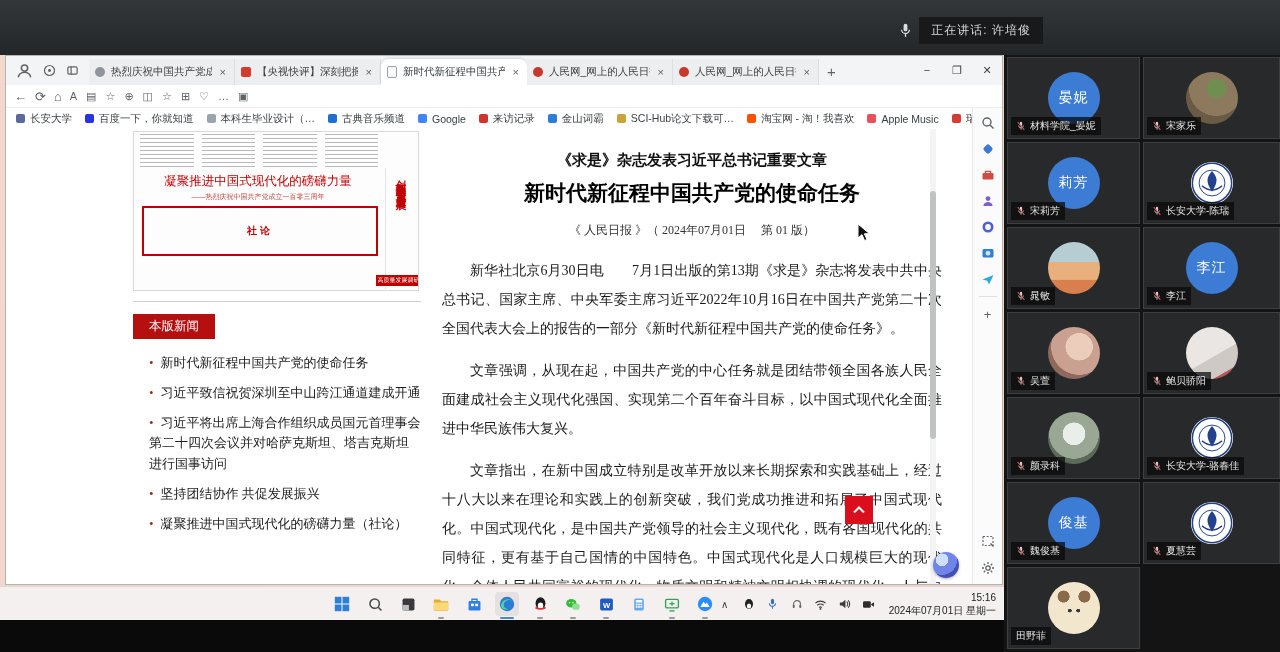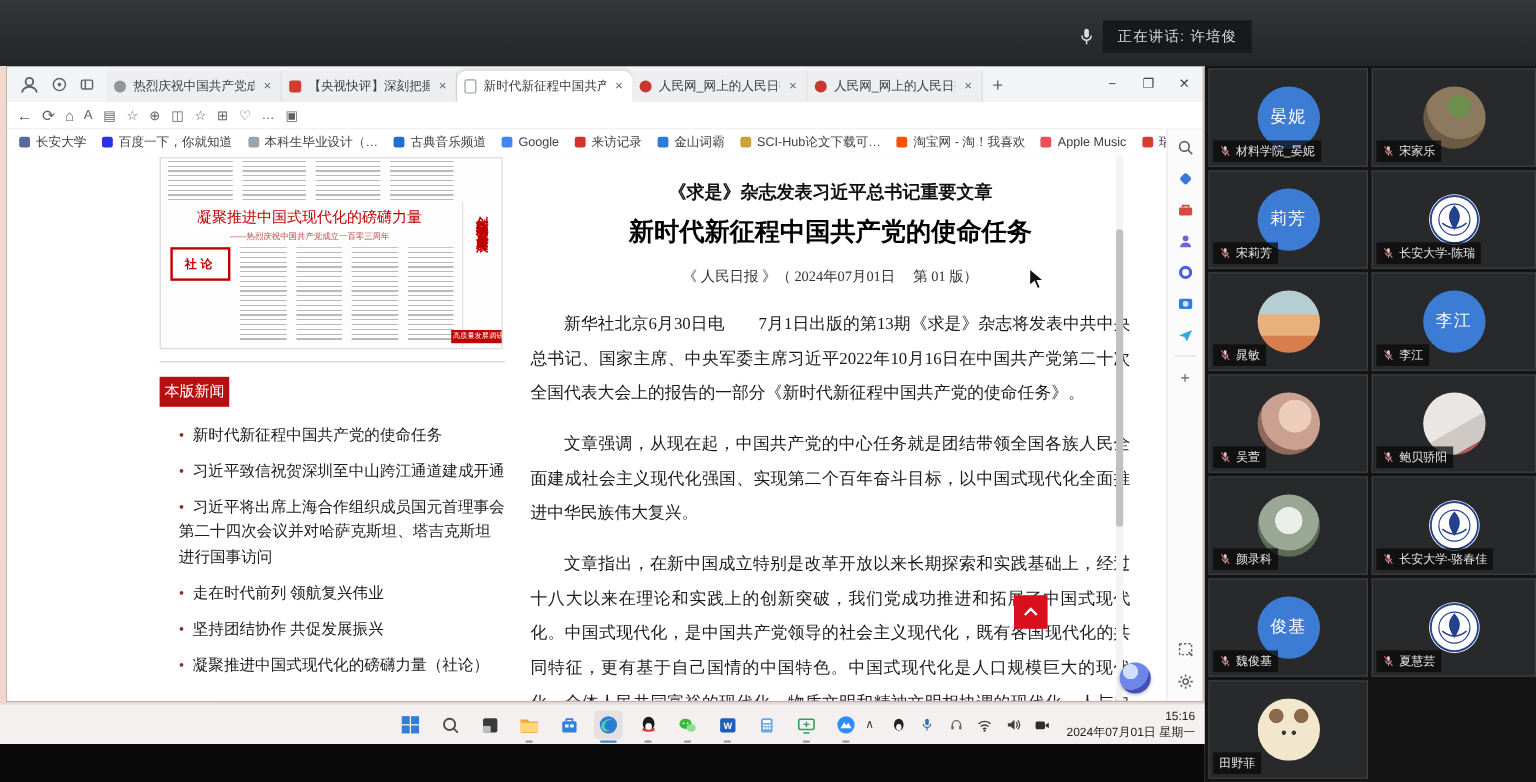--- a/index.html
+++ b/index.html
@@ -1,16 +1,16 @@
 <!DOCTYPE html>
 <html><head>
 <meta charset="utf-8">
 <style>
   html,body{margin:0;padding:0;background:#000;}
-  .stage{position:relative;width:1280px;height:652px;overflow:hidden;background:#a3a3a3;
+  .stage{position:relative;width:1280px;height:652px;overflow:hidden;background:#a21caf;
          font-family:"Liberation Sans",sans-serif;-webkit-font-smoothing:antialiased;}
   
   .topbar{position:absolute;left:0;top:0;width:1280px;height:55px;
           background:linear-gradient(#34373a,#232628);}
   .speak{position:absolute;right:237px;top:17px;display:flex;align-items:center;gap:7px;}
   .speak .pill{background:#17191b;color:#d9d9d9;font-size:12px;padding:5px 12px;letter-spacing:1px;}
   
   .desktop{position:absolute;left:0;top:55px;width:1004px;height:597px;
            background:linear-gradient(120deg,#f2d8cd,#ecd2c8);}
   .letterbox{position:absolute;left:0;top:565px;width:1004px;height:32px;background:#0a0a0a;}
@@ -45,31 +45,31 @@
   .bmsep{width:1px;height:12px;background:#ddd;}
   
   .content{position:absolute;left:0;top:73px;right:30px;bottom:0;background:#fff;overflow:hidden;}
   .leftcol{position:absolute;left:127px;top:2px;width:288px;}
   .thumb{position:relative;width:286px;height:160px;border:1px solid #d9d9d9;background:#fdfdfd;overflow:hidden;box-sizing:border-box;}
   .tlines{background:repeating-linear-gradient(#b9b9b9 0 1px,transparent 1px 4px);}
   .t-band1{display:flex;gap:8px;padding:2px 40px 0 6px;height:34px;}
   .t-band1 div{flex:1;}
   .t-head{color:#c00000;font-weight:normal;font-size:12.5px;text-align:center;margin:5px 40px 0 4px;white-space:nowrap;overflow:hidden;}
   .t-sub{color:#c04a42;font-size:7px;text-align:center;margin:2px 40px 0 4px;white-space:nowrap;overflow:hidden;}
-  .t-row{display:flex;gap:8px;padding:4px 40px 0 8px;height:78px;}
+  .t-row{display:flex;gap:8px;padding:4px 40px 0 8px;height:78px;flex-direction:column;}
   .t-stamp{flex:0 0 46px;height:24px;border:2px solid #c00000;color:#c00000;font-size:10px;font-weight:bold;
            display:flex;align-items:center;justify-content:center;letter-spacing:3px;}
   .t-row .col{flex:1;}
   .t-right{position:absolute;right:1px;top:36px;bottom:1px;width:32px;border-left:1px solid #e2e2e2;
            display:flex;flex-direction:column;align-items:center;padding-top:4px;box-sizing:border-box;}
   .t-vert{writing-mode:vertical-rl;color:#c00000;font-weight:bold;font-size:10.5px;letter-spacing:2px;flex:1;}
   .t-vbadge{background:#c00000;color:#fff;font-size:6px;padding:1px 2px;margin-bottom:3px;white-space:nowrap;}
   .edition{font-family:"Liberation Serif",serif;font-weight:bold;font-size:19px;color:#111;margin-top:8px;}
   .lhr{border:none;border-top:1px solid #cfcfcf;margin:10px 0 12px 0;}
-  .secbadge{display:inline-block;background:#b50f0f;color:#fff;font-size:12.5px;padding:4px 4px;}
+  .secbadge{display:inline-block;background:#b50f0f;color:#fff;font-size:12.5px;padding:4px 16px;}
   .newslist{list-style:none;margin:14px 0 0 0;padding:0;font-family:"Liberation Serif",serif;}
   .newslist li{font-size:13px;color:#1c1c1c;line-height:1.6;margin-bottom:9px;margin-left:16px;}
   .newslist .bu{color:#8a2f24;margin-right:7px;}
   .maincol{position:absolute;left:436px;top:0;width:500px;font-family:"Liberation Serif",serif;}
   .kicker{margin-top:22px;text-align:center;font-size:15px;font-weight:bold;color:#111;}
   .atitle{margin-top:9px;text-align:center;font-size:21px;font-weight:bold;color:#000;}
   .ameta{margin-top:15px;text-align:center;font-size:12px;color:#333;}
   .abody{margin-top:17px;}
   .abody p{font-size:14px;line-height:29px;color:#1a1a1a;text-align:justify;text-indent:2em;
            margin:0 0 13px 0;word-break:break-all;}
@@ -284,21 +284,20 @@
               <div class="t-vert">创新驱动引领高质量发展</div>
               <div class="t-vbadge">高质量发展调研行</div>
             </div>
           </div>
           <hr class="lhr">
           <span class="secbadge">本版新闻</span>
           <ul class="newslist">
               <li><span class="bu">•</span><span>新时代新征程中国共产党的使命任务</span></li>
               <li><span class="bu">•</span><span>习近平致信祝贺深圳至中山跨江通道建成开通</span></li>
               <li><span class="bu">•</span><span>习近平将出席上海合作组织成员国元首理事会第二十四次会议并对哈萨克斯坦、塔吉克斯坦进行国事访问</span></li>
-              <li><span class="bu">•</span><span>走在时代前列 领航复兴伟业</span></li>
               <li><span class="bu">•</span><span>坚持团结协作 共促发展振兴</span></li>
               <li><span class="bu">•</span><span>凝聚推进中国式现代化的磅礴力量（社论）</span></li>
             </ul>
         </div>
 
         <div class="maincol">
           <div class="kicker">《求是》杂志发表习近平总书记重要文章</div>
           <div class="atitle">新时代新征程中国共产党的使命任务</div>
           <div class="ameta">《 人民日报 》（ 2024年07月01日　 第 01 版）</div>
           <div class="abody">

